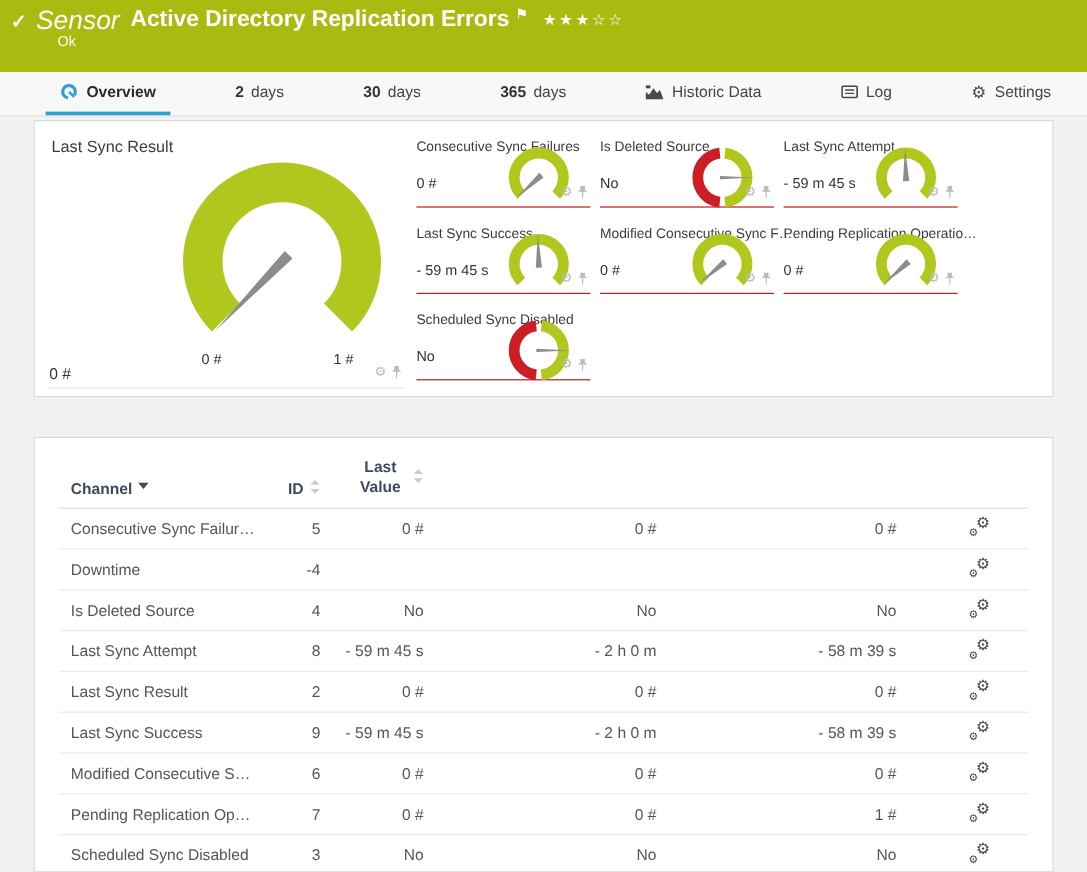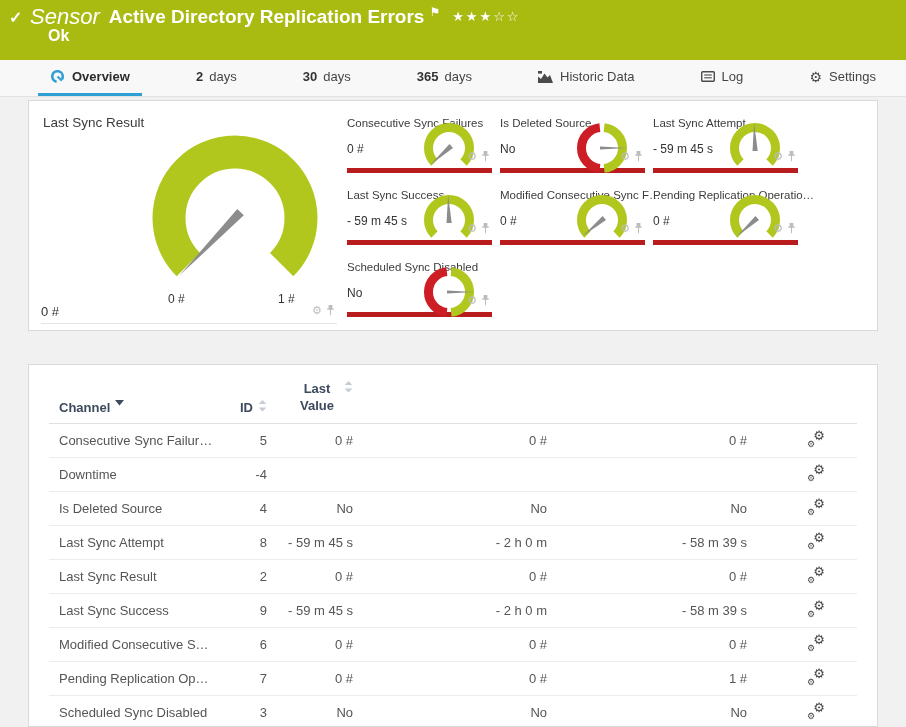--- a/index.html
+++ b/index.html
@@ -10,21 +10,21 @@
     -webkit-font-smoothing:antialiased;
   }
   
   .topbar{position:absolute;left:0;top:0;width:906px;height:60px;background:var(--green);color:#fff;}
   .topbar .check{position:absolute;left:9px;top:8px;font-size:16px;font-weight:bold;}
   .titlerow{position:absolute;left:30px;top:4px;display:flex;align-items:center;white-space:nowrap;}
   .kind{font-style:italic;font-size:22px;}
   .sensor-title{font-weight:bold;font-size:19px;margin-left:9px;}
   .flag{font-size:12px;margin-left:5px;position:relative;top:-5px;}
   .stars{font-size:13px;letter-spacing:2px;margin-left:12px;position:relative;top:-1px;}
-  .okstatus{position:absolute;left:48px;top:27px;font-size:16px;font-weight:bold;}
+  .okstatus{position:absolute;left:48px;top:27px;font-size:12px;font-weight:normal;}
   
   .tabbar{position:absolute;left:0;top:60px;width:906px;height:37px;background:#f8f8f9;
     border-bottom:1px solid #e2e2e2;display:flex;justify-content:space-between;
     padding:0 18px 0 38px;box-sizing:border-box;}
   .tab{display:flex;align-items:center;gap:7px;font-size:13px;color:#454545;padding:0 12px;
     border-bottom:3px solid transparent;box-sizing:border-box;cursor:pointer;}
   .tab .ticon{display:inline-flex;align-items:center;}
   .tab.active{border-bottom-color:var(--blue);color:#2b2b2b;font-weight:bold;}
   .tab .num{font-weight:bold;color:#333;margin-right:-1px;}
   
@@ -37,31 +37,31 @@
   .scale-min{position:absolute;left:139px;top:191px;font-size:12px;color:#333;}
   .scale-max{position:absolute;left:249px;top:191px;font-size:12px;color:#333;}
   .main-value{position:absolute;left:12px;top:203px;font-size:13px;color:#333;}
   .main-underline{position:absolute;left:12px;top:222px;width:296px;height:1px;background:#e4e4e4;}
   .cellicons{display:flex;gap:4px;align-items:center;color:#bcbcbc;}
   .main-cellicons{position:absolute;left:283px;top:204px;}
   .cellicons .cgear{font-size:11px;line-height:1;color:#bcbcbc;}
   
   .small-grid{position:absolute;left:318px;top:0;display:grid;grid-template-columns:145px 145px 145px;
     column-gap:8px;grid-auto-rows:72px;}
-  .gcell{position:relative;border-bottom:5px solid #b91c1c;}
+  .gcell{position:relative;border-bottom:1px solid #b91c1c;}
   .gtitle{position:absolute;left:0;top:16px;font-size:11.5px;color:#3c3c3c;white-space:nowrap;}
   .gvalue{position:absolute;left:0;bottom:12px;font-size:12px;color:#333;white-space:nowrap;}
   .gsvg{position:absolute;left:76px;top:21px;}
   .gcell .cellicons{position:absolute;right:2px;bottom:6px;}
   
   .twrap{margin:0 20px;position:relative;}
   .thead{display:grid;grid-template-columns:160px 58px 86px 194px 200px 112px;
     padding:16px 0 8px 0;border-bottom:1px solid #e0e0e0;color:var(--headtext);
     font-size:13px;font-weight:bold;align-items:end;}
-  .th{display:flex;align-items:flex-start;gap:5px;}
+  .th{display:flex;align-items:center;gap:5px;}
   .th.left{justify-content:flex-start;padding-left:10px;}
   .th.right{justify-content:flex-end;}
   .lv{display:inline-block;width:44px;text-align:center;line-height:1.3;}
   .sorticon{display:inline-flex;margin-bottom:2px;}
   .careticon{display:inline-flex;margin-bottom:4px;}
   .trow{display:grid;grid-template-columns:160px 58px 86px 194px 200px 112px;height:33px;
     align-items:center;border-bottom:1px solid #ececec;font-size:13px;color:#555;}
   .td.left{padding-left:10px;white-space:nowrap;}
   .td.right{text-align:right;white-space:nowrap;}
   .td.iconcell{display:flex;justify-content:flex-end;padding-right:34px;}

